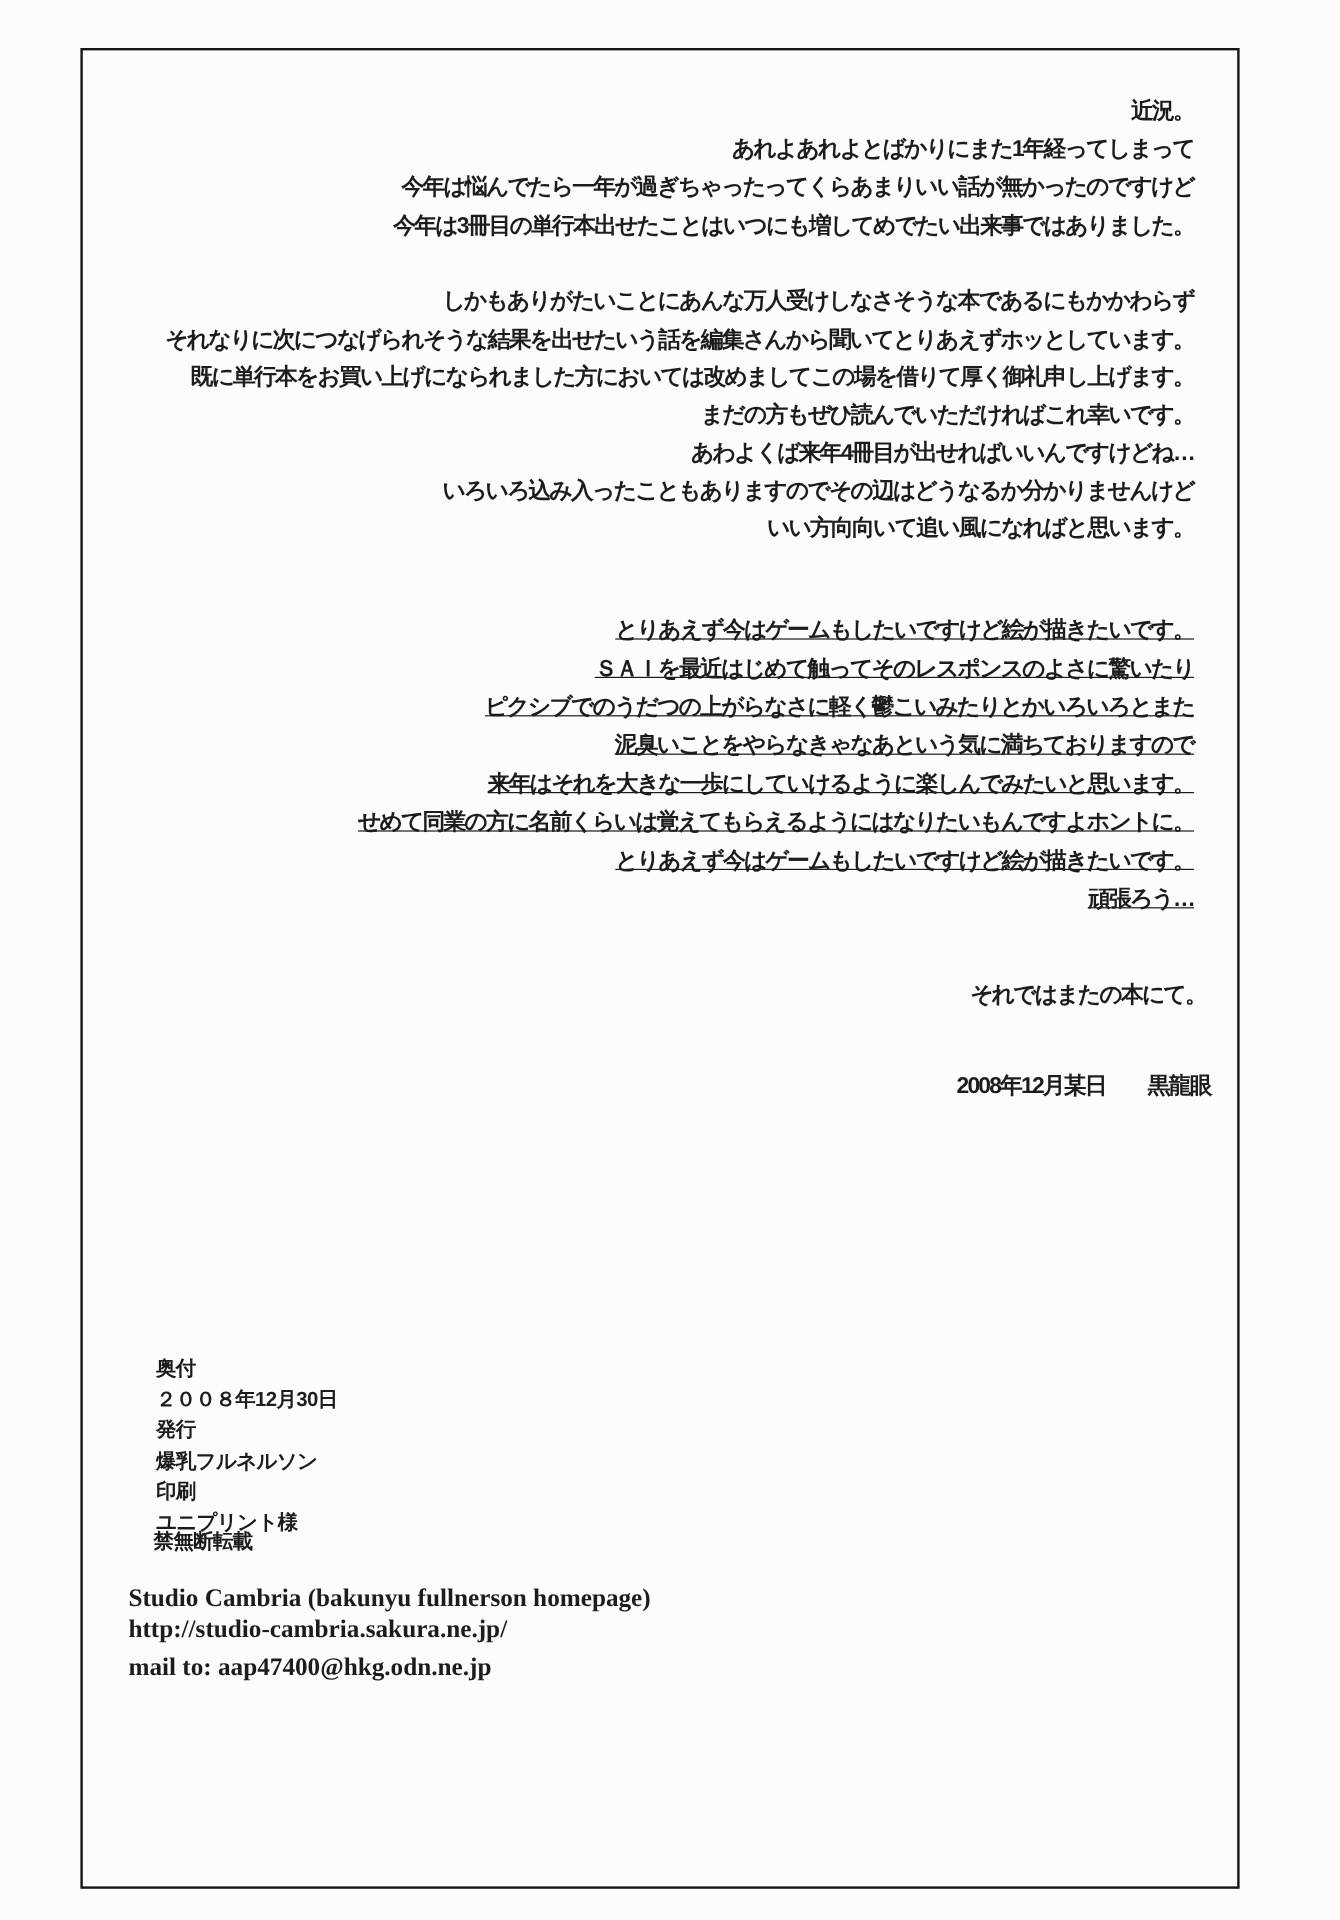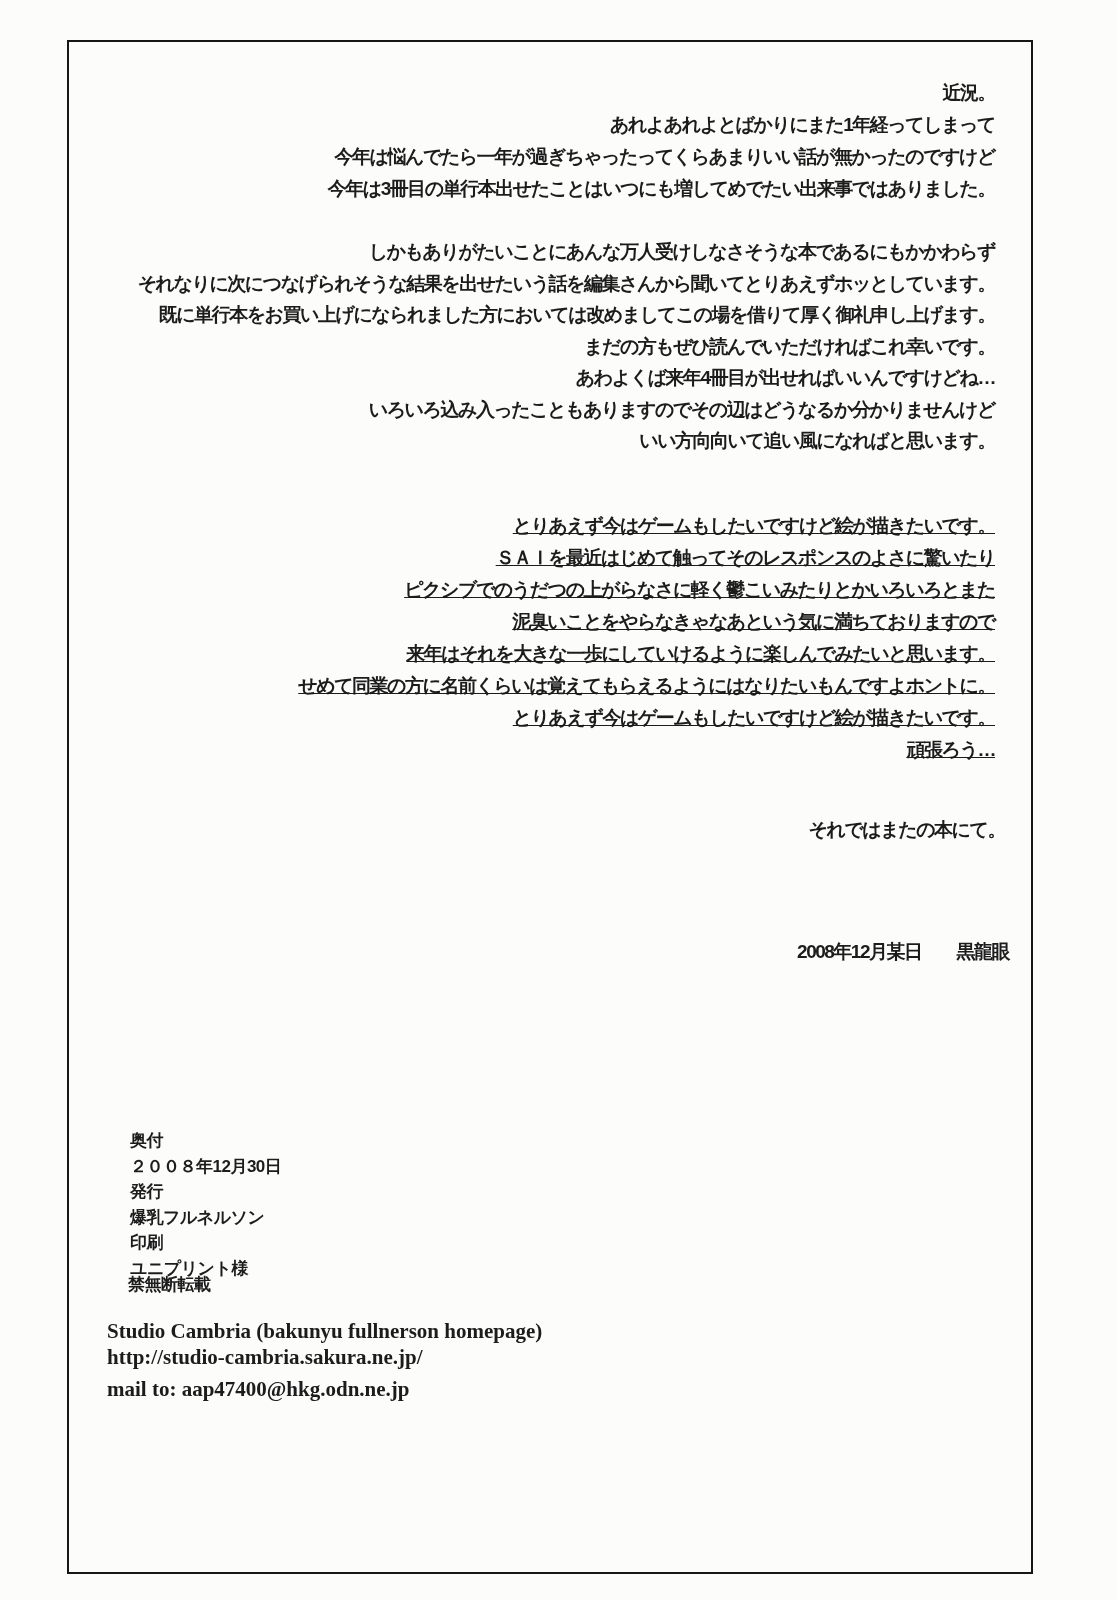--- a/index.html
+++ b/index.html
@@ -80,21 +80,21 @@
     <span class="line">来年はそれを大きな一歩にしていけるように楽しんでみたいと思います。</span>
     <span class="line">せめて同業の方に名前くらいは覚えてもらえるようにはなりたいもんですよホントに。</span>
     <span class="line">とりあえず今はゲームもしたいですけど絵が描きたいです。</span>
     <span class="line">頑張ろう…</span>
   </div>
 
   <div class="txt jp-main" style="top:814px;right:112px;">
     <span class="line">それではまたの本にて。</span>
   </div>
 
-  <div class="txt jp-main" style="top:890px;right:108px;margin-top:46px;">
+  <div class="txt jp-main" style="top:890px;right:108px;">
     <span class="line">2008年12月某日　　黒龍眼</span>
   </div>
 
   <div class="txt jp-col" style="top:1128px;left:120px;">
     <span class="line">奥付</span>
     <span class="line">２００８年12月30日</span>
     <span class="line">発行</span>
     <span class="line">爆乳フルネルソン</span>
     <span class="line">印刷</span>
     <span class="line">ユニプリント様</span>

